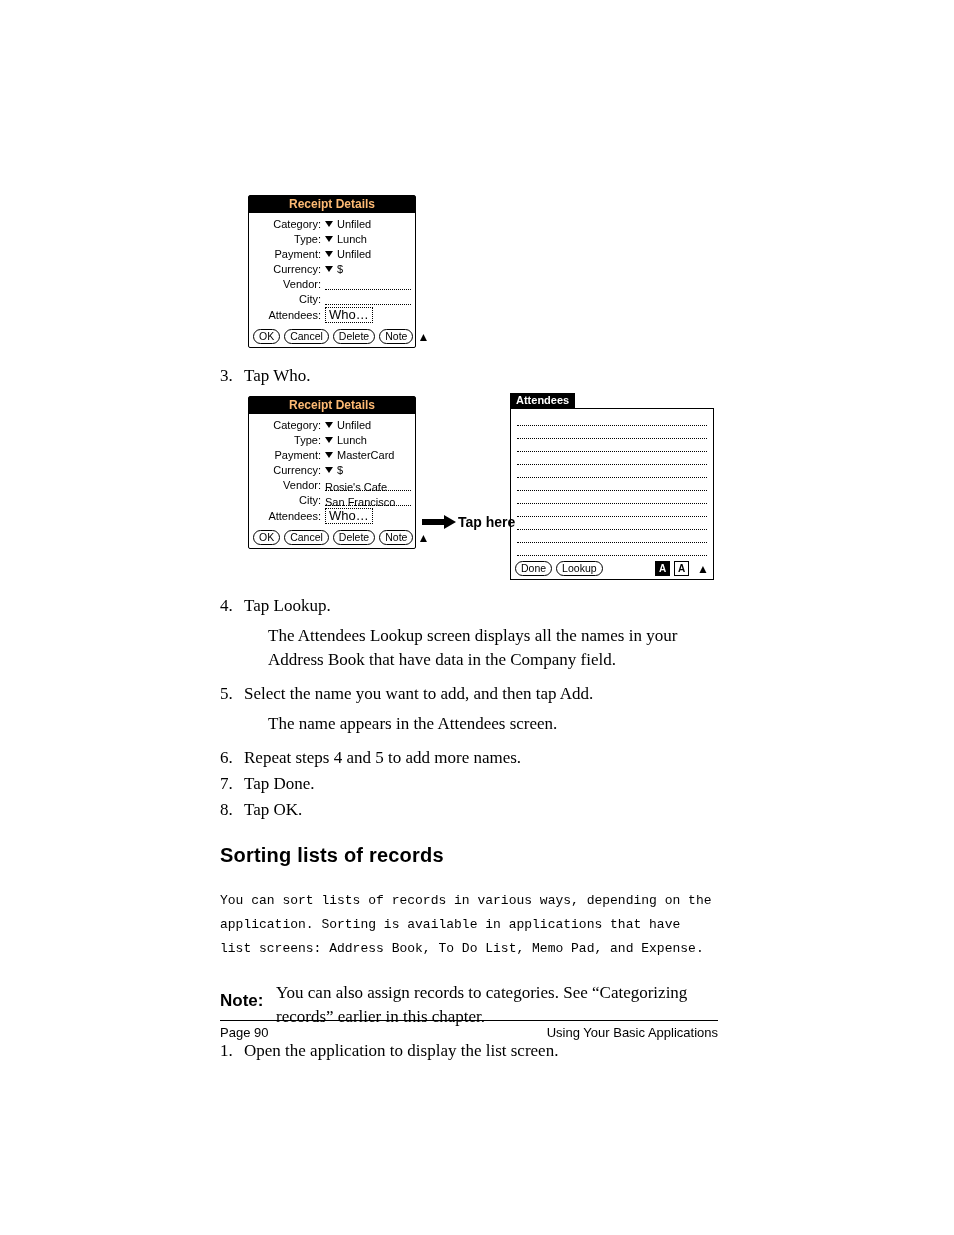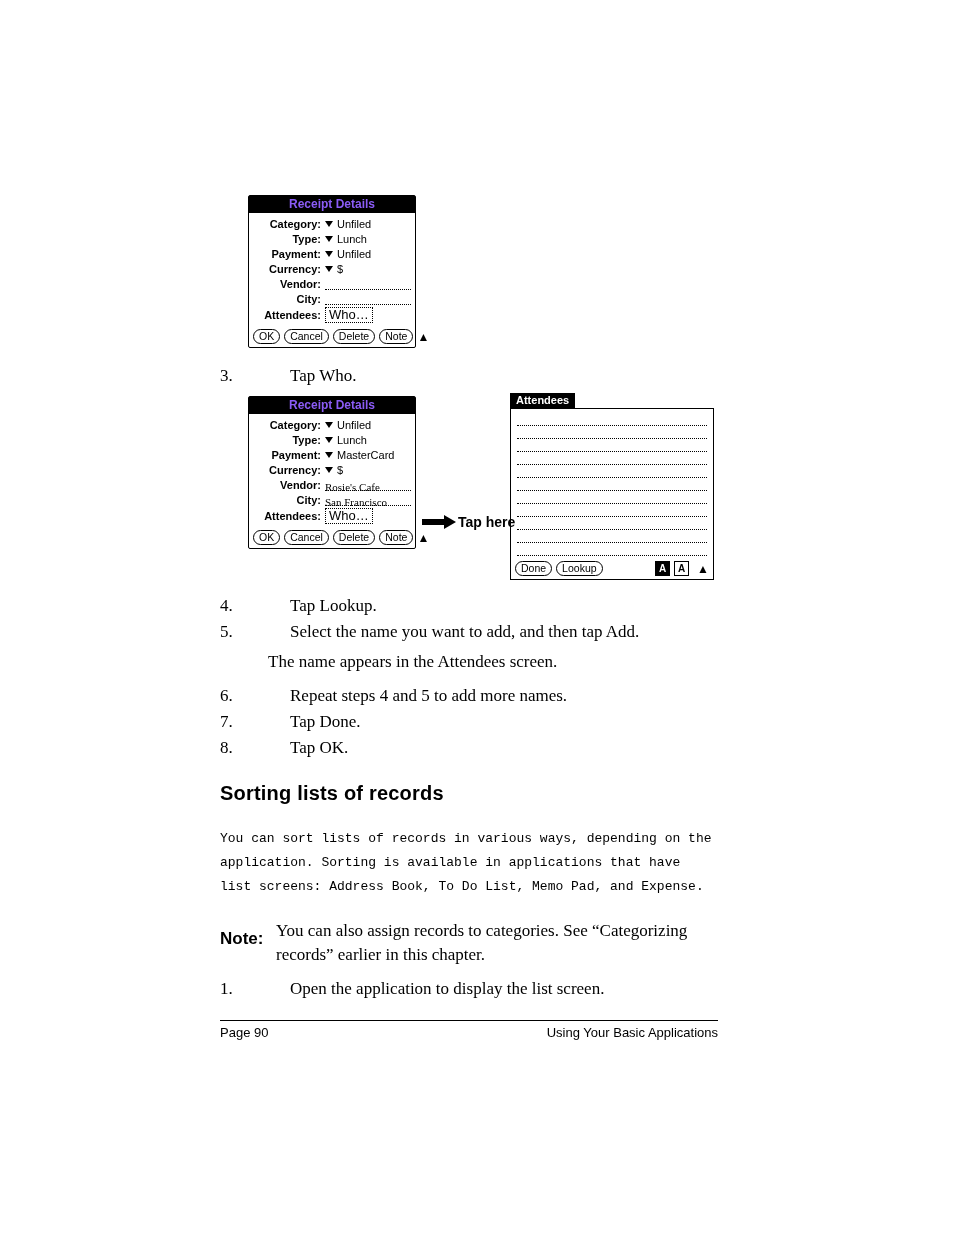--- a/index.html
+++ b/index.html
@@ -26,21 +26,21 @@
     border: 1.5px solid #000;
     border-radius: 2px;
     background: #fff;
     font-family: Verdana, Geneva, sans-serif;
     font-size: 11px;
     line-height: 14px;
     box-sizing: border-box;
   }
   .palm-titlebar {
     background: #000;
-    color: #8b5cf6;
+    color: #fdba74;
     font-weight: bold;
     text-align: center;
     font-size: 12px;
     padding: 1px 0 2px 0;
   }
   .palm-title-tab {
     display: inline-block;
     background: #000;
     color: #fff;
     font-family: Verdana, Geneva, sans-serif;
@@ -52,40 +52,40 @@
     padding: 3px 4px 3px 4px;
   }
   .form-row {
     display: flex;
     align-items: center;
     margin: 1px 0;
   }
   .form-label {
     width: 68px;
     text-align: right;
-    font-weight: bold;
+    font-weight: normal;
     padding-right: 2px;
     white-space: nowrap;
   }
   .dd-tri {
     display: inline-block;
     width: 0; height: 0;
     border-left: 4px solid transparent;
     border-right: 4px solid transparent;
     border-top: 6px solid #000;
     margin: 0 4px 0 2px;
     vertical-align: middle;
   }
   .dotted-line {
     flex: 1;
     border-bottom: 1px dotted #000;
     height: 11px;
     margin-left: 2px;
     box-sizing: border-box;
-    font-family: Liberation Serif, serif;
+    font-family: Liberation Sans, sans-serif;
     font-size: 11px;
     padding-bottom: 0;
   }
   .who-box {
     display: inline-block;
     border: 1px dotted #000;
     padding: 0 3px;
     font-size: 13px;
     margin-left: 2px;
   }
@@ -195,21 +195,20 @@
     font-size: 17px;
     line-height: 24px;
     font-family: "Book Antiqua", Palatino, "Times New Roman", serif;
   }
   .step .num {
     width: 24px;
     flex-shrink: 0;
   }
   .step .txt {
     flex: 1;
-    margin-left: 46px;
   }
   .substep {
     margin: 6px 0 10px 48px;
     font-size: 17px;
     line-height: 24px;
     font-family: "Book Antiqua", Palatino, "Times New Roman", serif;
   }
 
   h2.section {
     font-family: Arial, Helvetica, sans-serif;
@@ -397,20 +396,21 @@
             <span class="palm-up-arrow" style="margin-left:4px;">▲</span>
           </div>
         </div>
       </div>
     </div>
 
     <div class="step">
       <span class="num">4.</span>
         <span class="txt">Tap Lookup.</span>
     </div>
+    <div class="substep">The Attendees Lookup screen displays all the names in your Address Book that have data in the Company field.</div>
 
     <div class="step">
       <span class="num">5.</span>
         <span class="txt">Select the name you want to add, and then tap Add.</span>
     </div>
     <div class="substep">The name appears in the Attendees screen.</div>
 
     <div class="step">
       <span class="num">6.</span>
         <span class="txt">Repeat steps 4 and 5 to add more names.</span>

